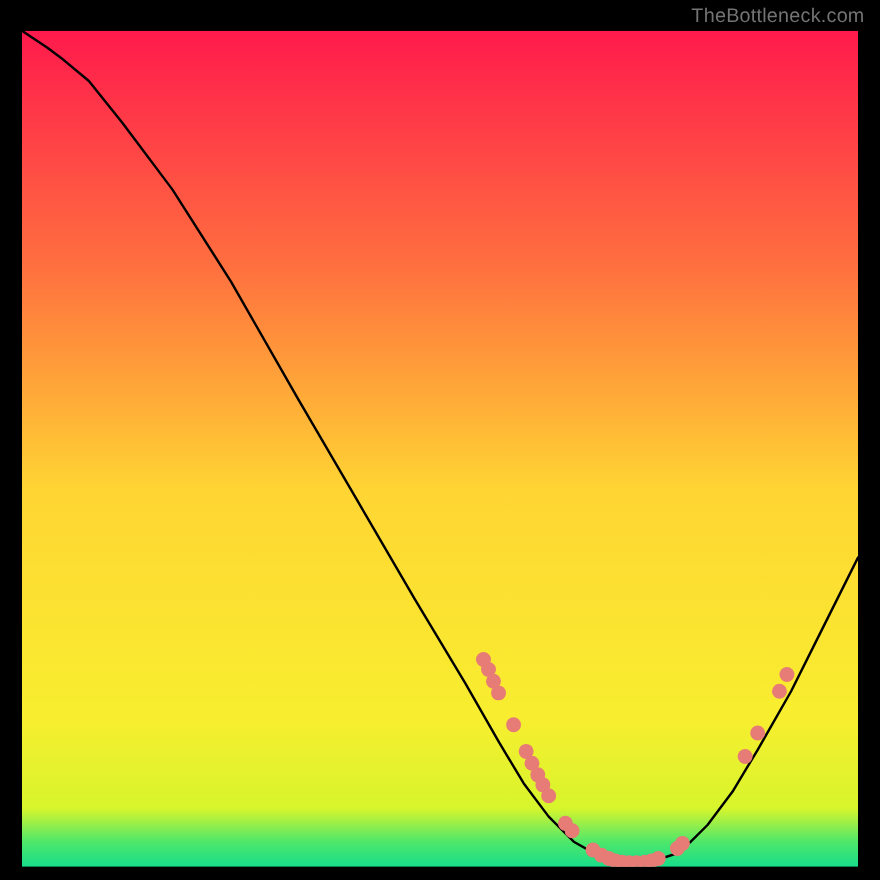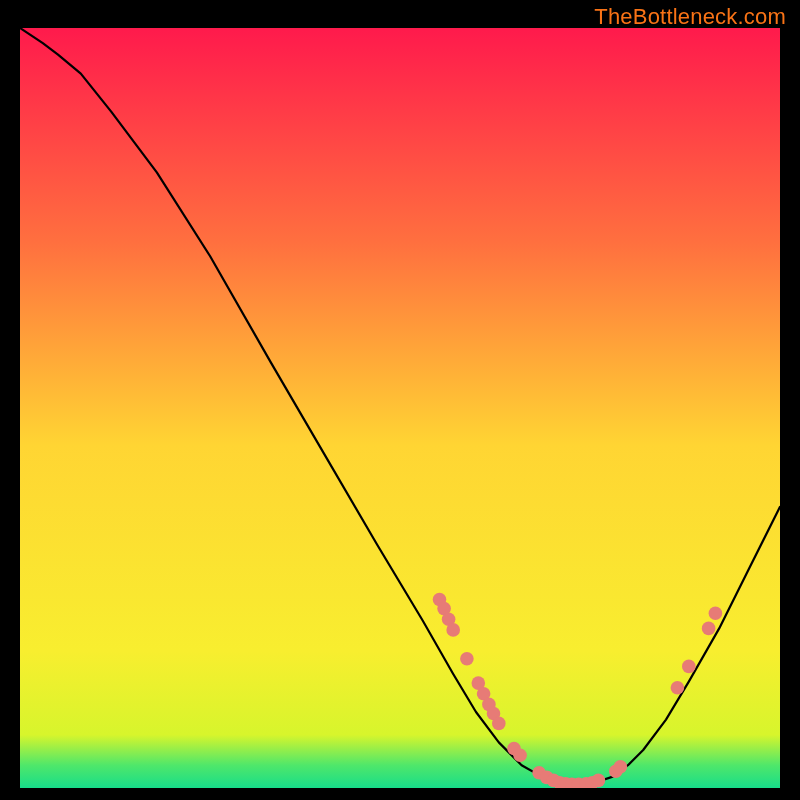--- a/index.html
+++ b/index.html
@@ -13,22 +13,22 @@
   }
   .frame {
     position: relative;
     width: 800px;
     height: 800px;
   }
   .watermark {
     position: absolute;
     top: 4px;
     right: 14px;
-    color: #f97316;
-    font-size: 22px;
+    color: #737373;
+    font-size: 18px;
     font-weight: 500;
     letter-spacing: 0.2px;
     font-family: Arial, Helvetica, sans-serif;
   }
   svg.plot {
     position: absolute;
     left: 20px;
     top: 28px;
     width: 760px;
     height: 760px;

